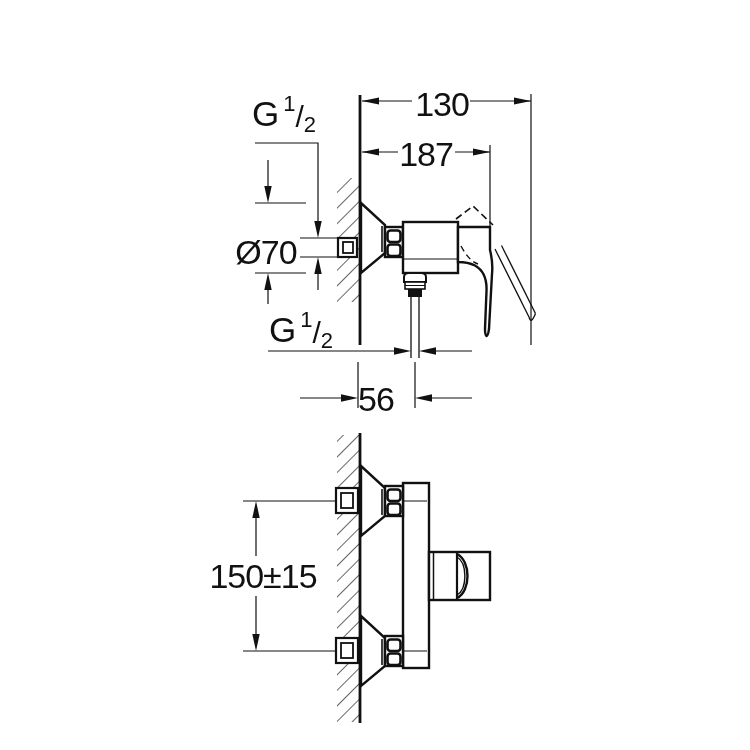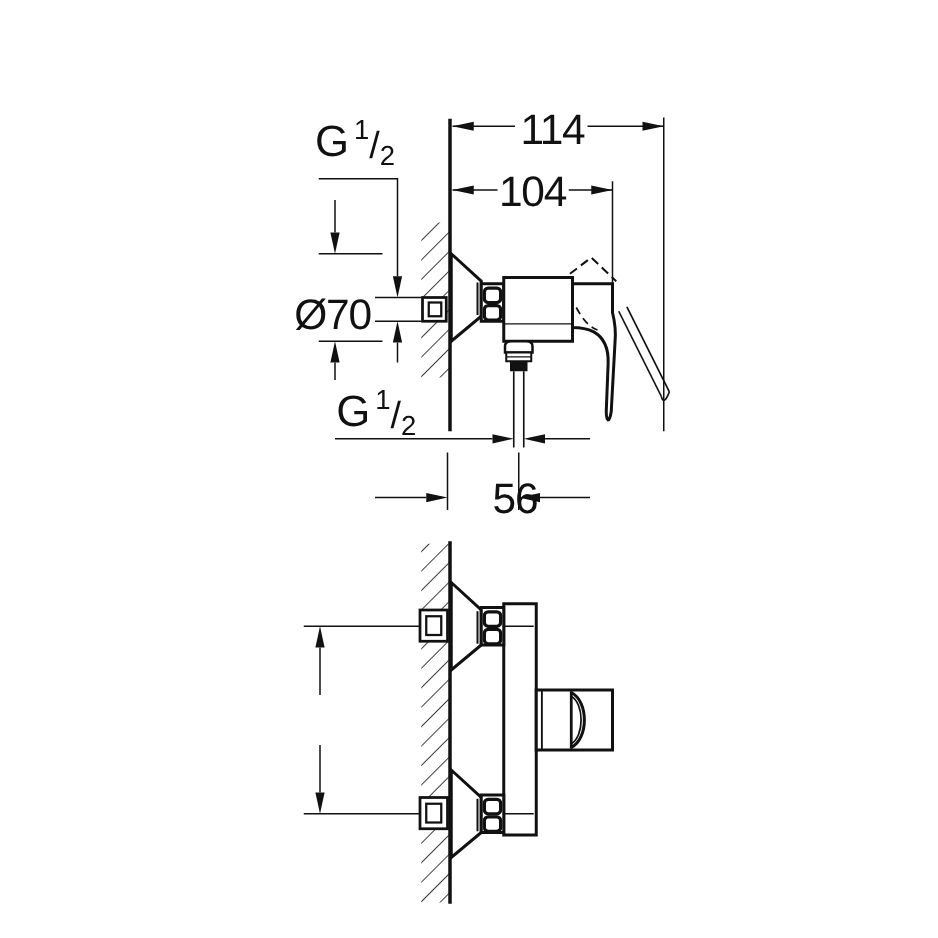--- a/index.html
+++ b/index.html
@@ -163,26 +163,27 @@
   </g>
 </svg>
 
 <div class="glabel" style="left:252px;top:96px">
   <span class="g">G</span>
       <span class="sup">1</span>
       <span class="slash">/</span>
       <span class="sub">2</span>
 </div>
 
-<div class="dim" style="left:442px;top:104px">114</div>
-<div class="dim" style="left:426px;top:154px">104</div>
+<div class="dim" style="left:442px;top:104px">130</div>
+<div class="dim" style="left:426px;top:154px">187</div>
 <div class="dim" style="left:266px;top:252px">Ø70</div>
 
 <div class="glabel" style="left:269px;top:312px">
   <span class="g">G</span>
       <span class="sup">1</span>
       <span class="slash">/</span>
       <span class="sub">2</span>
 </div>
 
-<div class="dim" style="left:412px;top:399px">56</div>
+<div class="dim" style="left:376px;top:399px">56</div>
+<div class="dim" style="left:263px;top:576px">150±15</div>
 
 </div>
 
 </body></html>

